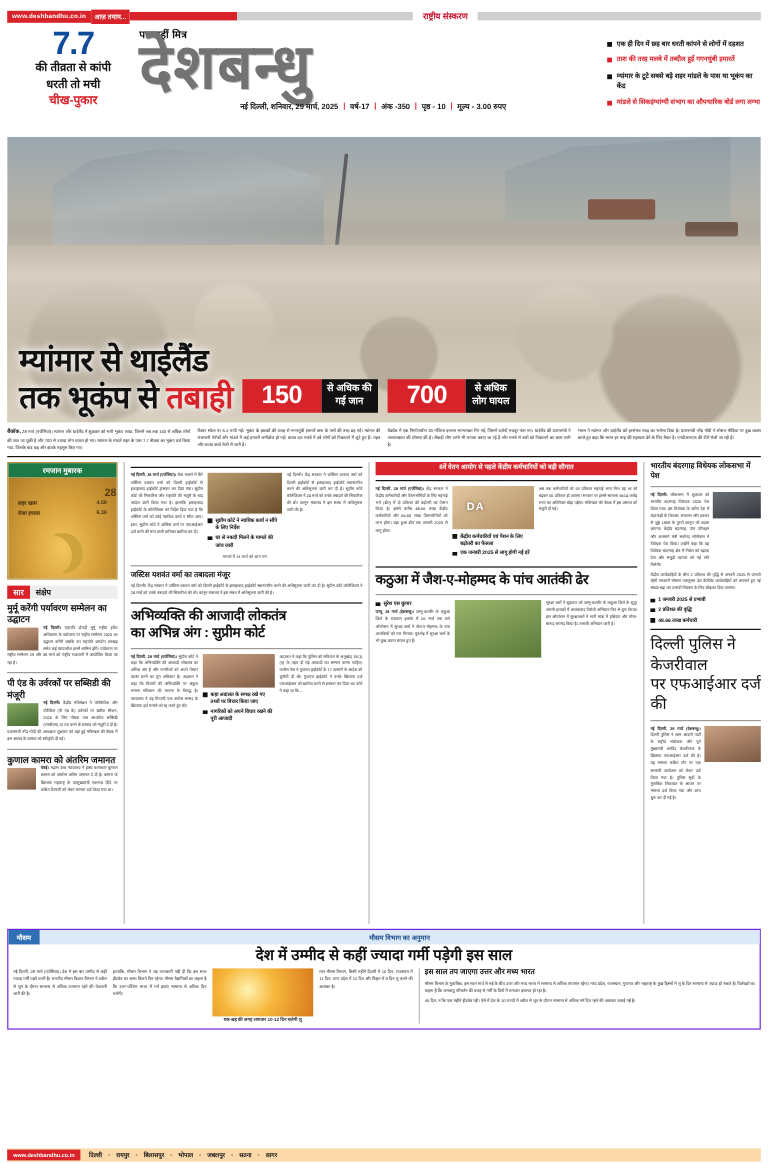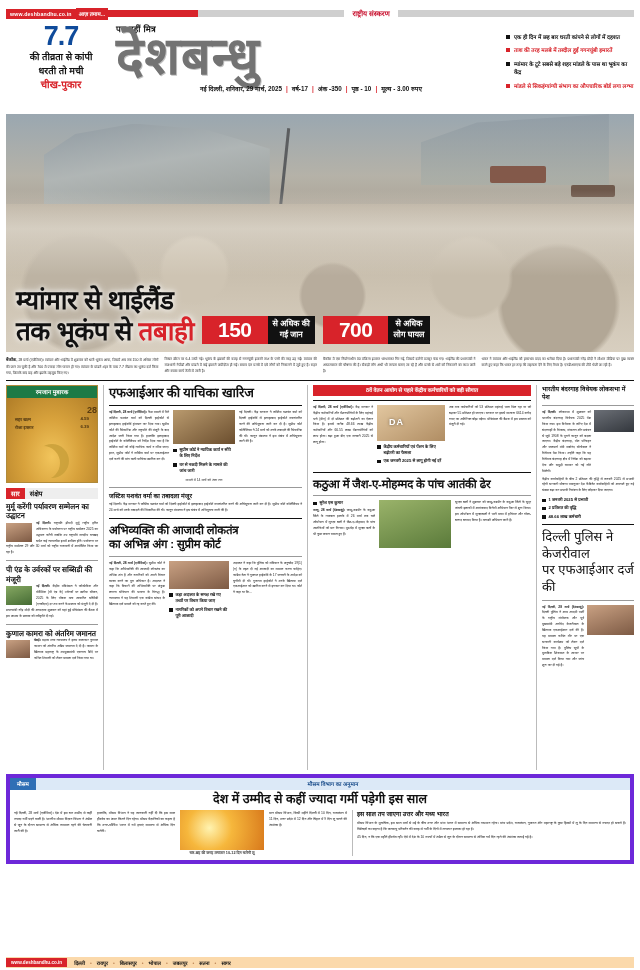--- a/index.html
+++ b/index.html
@@ -177,21 +177,21 @@
   .thumb.field { background:linear-gradient(160deg,#9ab36a,#5a7a3a); }
   .wrapimg-l { float:left; margin:1px 4px 2px 0; }
   .cap { font-size:3.4px; color:#333; text-align:center; line-height:1.4; padding-top:1px; }
 
   .bullets-box { margin:3px 0; }
   .bx-row { display:flex; gap:3px; margin-bottom:2px; }
   .bx-sq { width:3.5px; height:3.5px; background:#111; margin-top:1.5px; flex:none; }
   .bx-tx { font-size:4.2px; font-weight:bold; line-height:1.5; color:#111; }
 
   
-  .weather { margin:4px 6px 0 6px; border:4px solid #6d28d9; }
+  .weather { margin:4px 6px 0 6px; border:1px solid #6d28d9; }
   .w-head { display:flex; align-items:center; background:#dce9f7; }
   .w-tag { background:#2f6fb5; color:#fff; font-size:5.6px; font-weight:bold; padding:2px 7px; }
   .w-sub { flex:1; text-align:center; font-size:5.6px; font-weight:bold; color:#1d4f8c; }
   .w-title { font-size:12.5px; font-weight:bold; text-align:center; color:#111; padding:2px 0 1px; line-height:1.2; }
   .w-body { display:flex; gap:5px; padding:2px 4px 4px; }
   .w-c { font-size:3.4px; line-height:1.78; text-align:justify; color:#1c1c1c; }
 
   
   .footer { position:absolute; left:6px; right:6px; bottom:10px; }
   .foot-bar { display:flex; align-items:center; background:#fbd9ab; height:11px; }
@@ -343,21 +343,20 @@
       <div>
         <div class="hl-sm">कुणाल कामरा को अंतरिम जमानत</div>
         <div class="thumb face wrapimg-l" style="width:24px;height:18px;margin-top:2px"></div>
         <div class="body-xxs"><span class="dline">चेन्नई।</span> <span>मद्रास उच्च न्यायालय ने हास्य कलाकार कुणाल कामरा को अंतरिम अग्रिम जमानत दे दी है। कामरा के खिलाफ महाराष्ट्र के उपमुख्यमंत्री एकनाथ शिंदे पर कथित टिप्पणी को लेकर मामला दर्ज किया गया था।</span></div>
       </div>
     </div>
 
     <div class="vr"></div>
 
     <div class="col-b">
-      <div class="hl-xl">एफआईआर की याचिका खारिज</div>
       <div class="hr-dark"></div>
 
       <div style="display:flex;gap:4px">
         <div style="width:60px" class="body-xxs"><span class="dline">नई दिल्ली, 28 मार्च (एजेंसियां)।</span> <span>कैश मामले में घिरे जस्टिस यशवंत वर्मा को दिल्ली हाईकोर्ट से इलाहाबाद हाईकोर्ट ट्रांसफर कर दिया गया। सुप्रीम कोर्ट की सिफारिश और राष्ट्रपति की मंजूरी के बाद आदेश जारी किया गया है। हालांकि इलाहाबाद हाईकोर्ट के कॉलेजियम को निर्देश दिया गया है कि जस्टिस वर्मा को कोई न्यायिक कार्य न सौंपा जाए। इधर, सुप्रीम कोर्ट ने जस्टिस वर्मा पर एफआईआर दर्ज करने की मांग वाली याचिका खारिज कर दी।</span></div>
         <div style="width:62px">
           <div class="thumb gavel" style="width:100%;height:34px"></div>
           <div class="bullets-box">
             <div class="bx-row">
               <div class="bx-sq"></div>
               <div class="bx-tx">सुप्रीम कोर्ट ने न्यायिक कार्य न सौंपे के लिए निर्देश</div>

